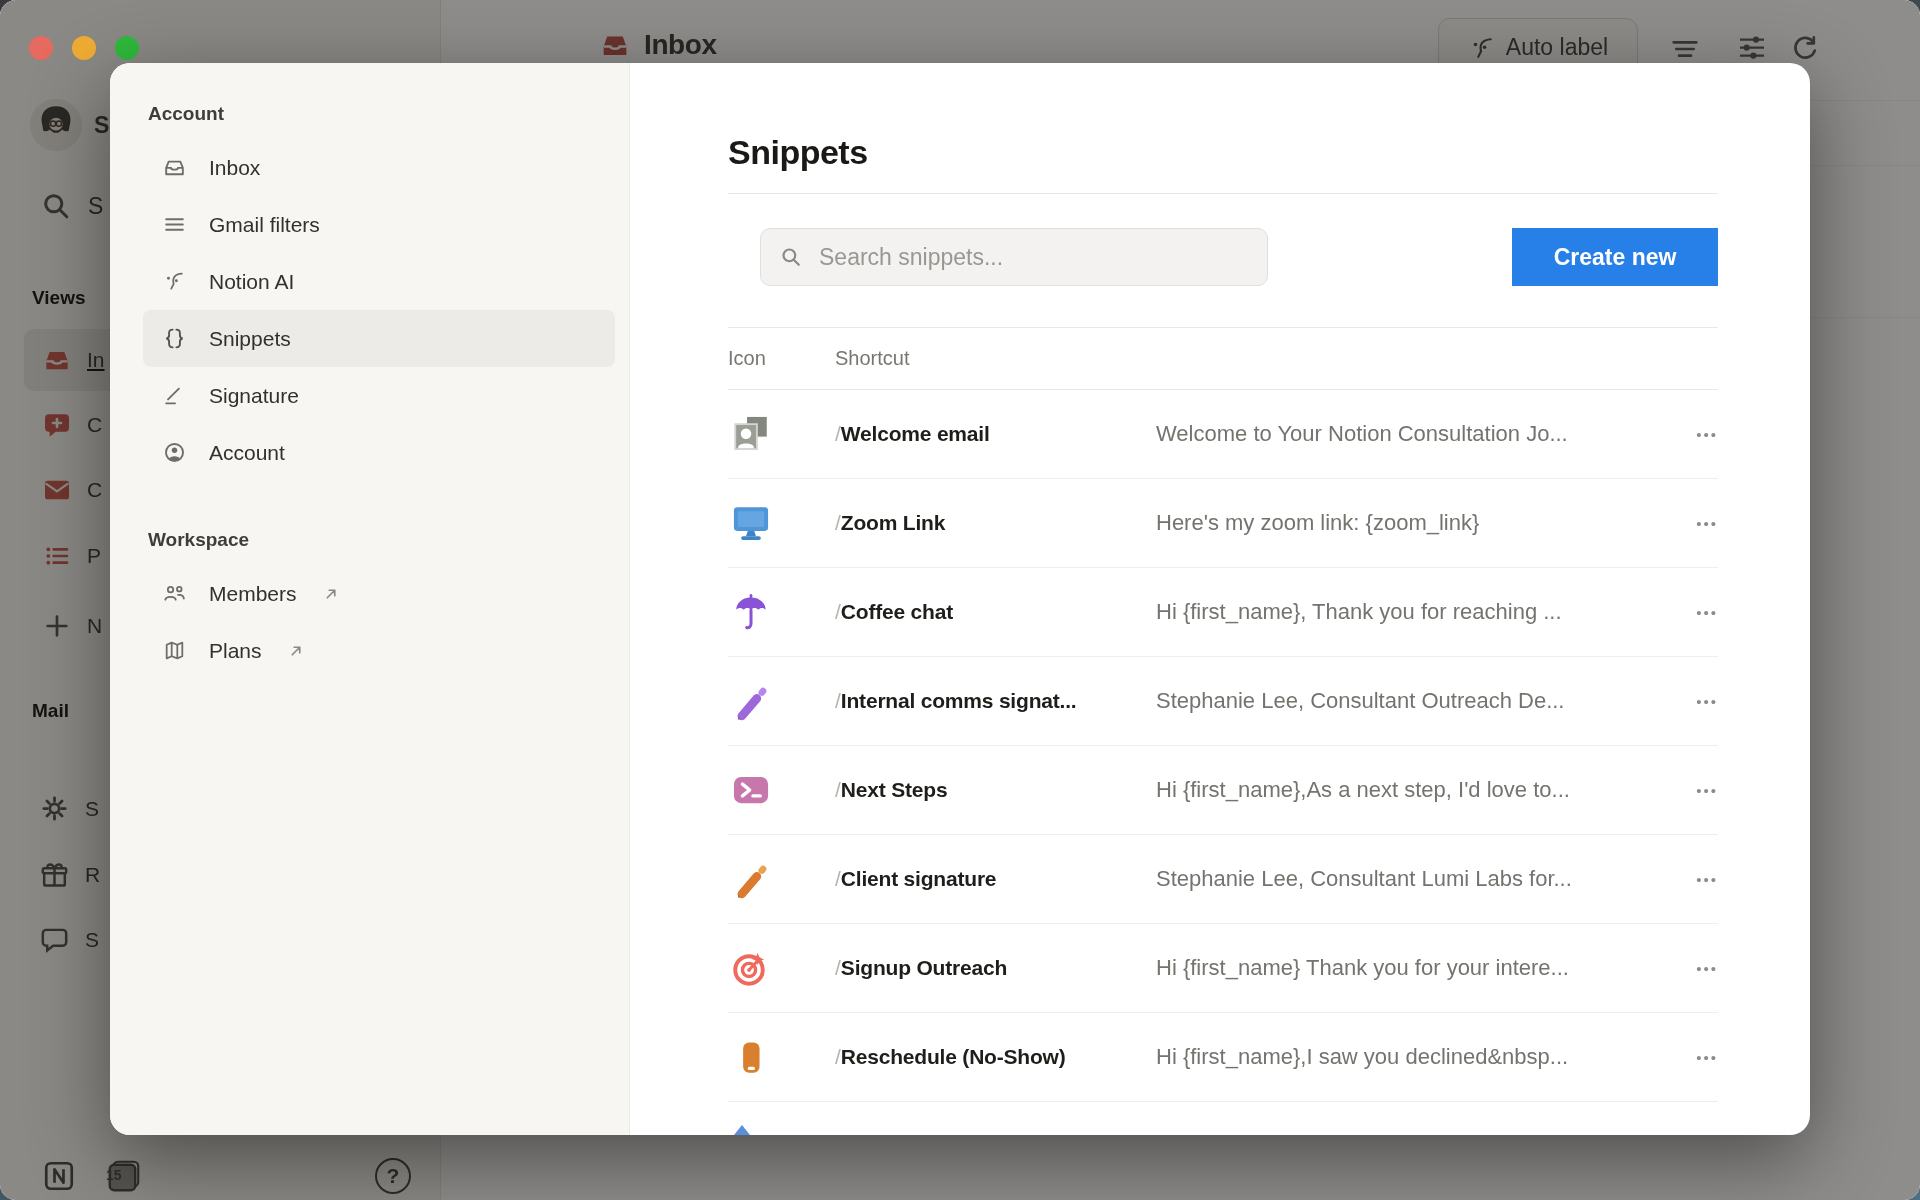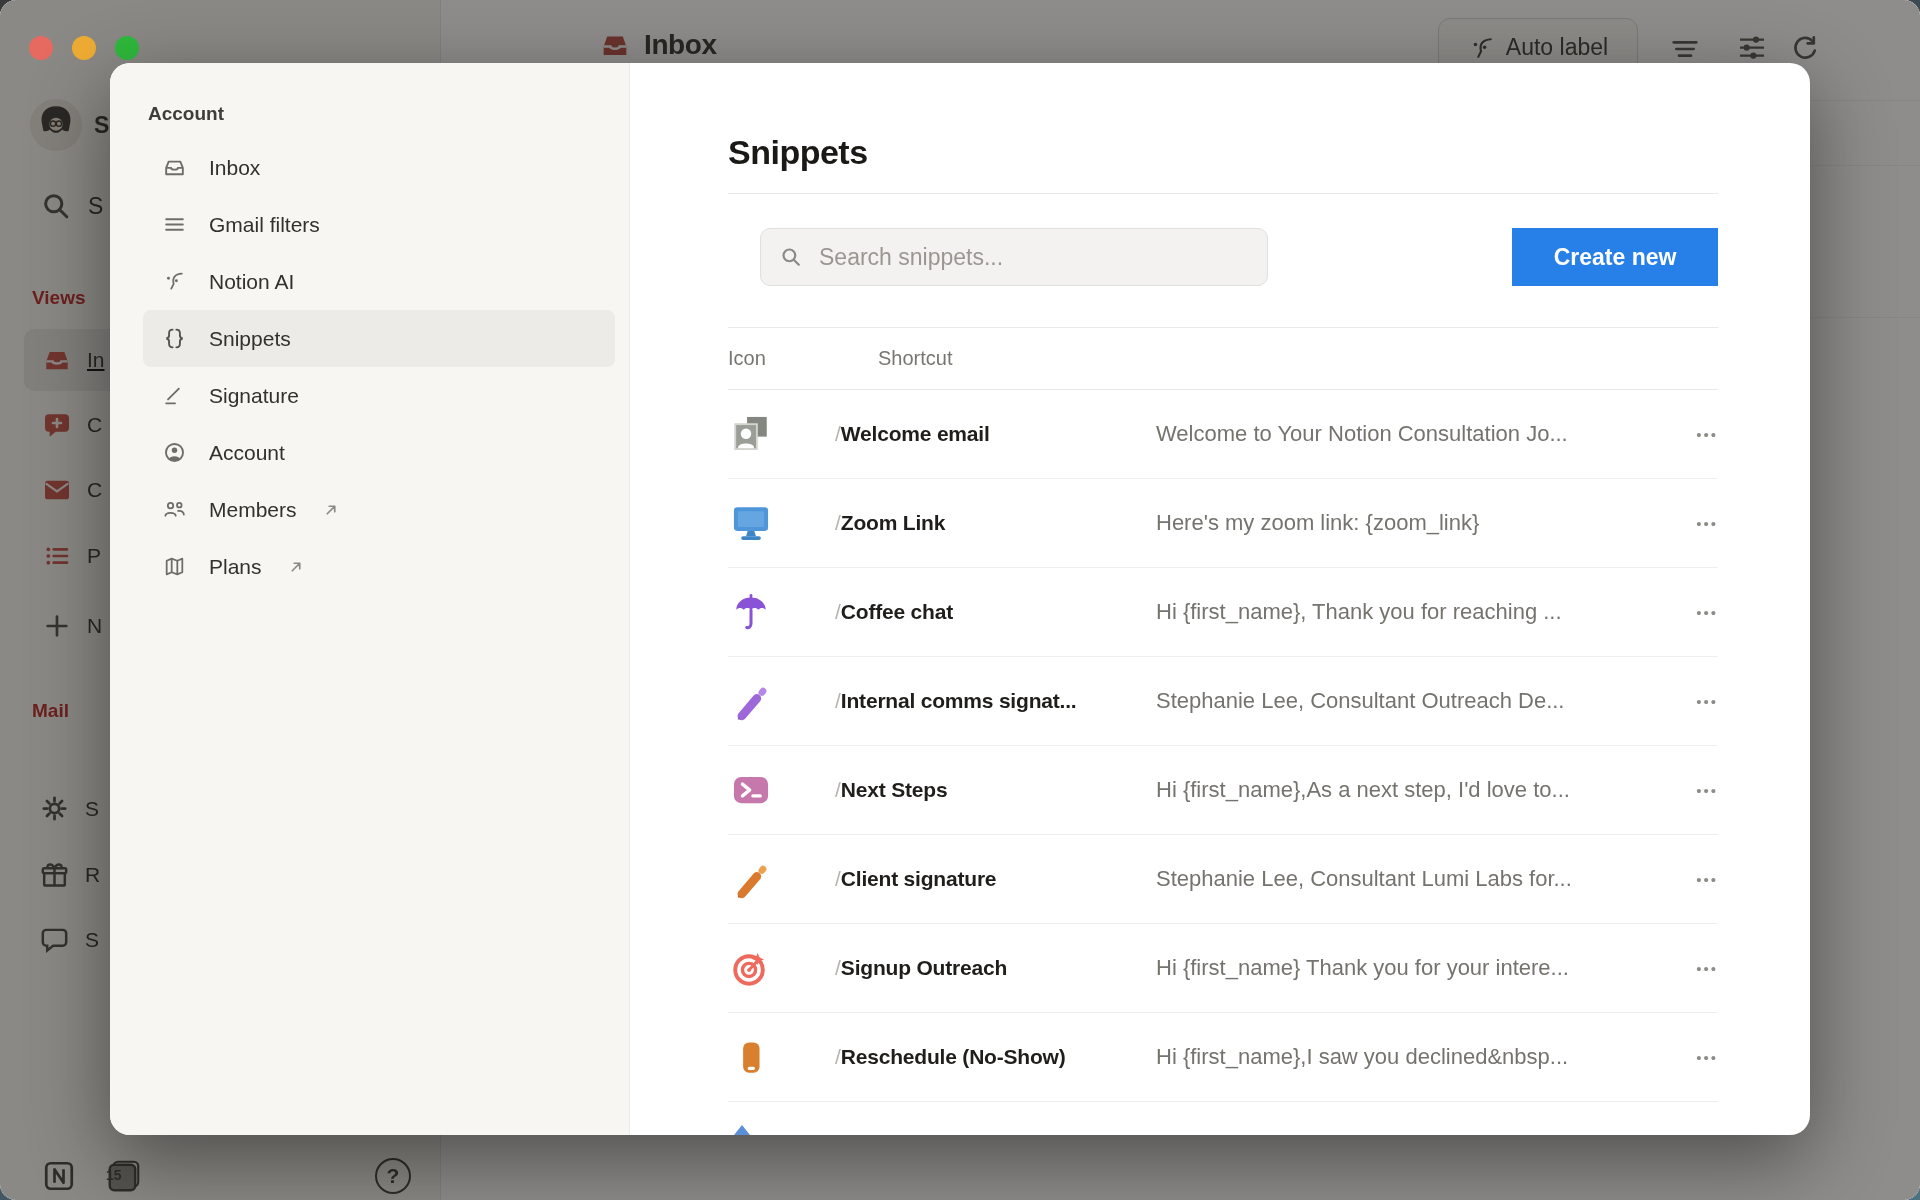--- a/index.html
+++ b/index.html
@@ -19,21 +19,21 @@
   .bg-title span { font-size:28px; font-weight:700; color:#2a2823; letter-spacing:-.4px; }
 
   .autolabel { position:absolute; left:1438px; top:18px; width:200px; height:59px; border:1px solid #d8d6d2;
                background:#fbfaf9; border-radius:12px; display:flex; align-items:center; justify-content:center; gap:10px; }
   .autolabel span { font-size:23px; color:#33312c; }
   .hdr-ic { position:absolute; top:33px; width:32px; height:32px; }
   .ic-sortlines { left:1669px; } .ic-sliders { left:1736px; } .ic-refresh { left:1789px; }
 
   .bg-row { position:absolute; display:flex; align-items:center; gap:14px; }
   .bg-row .lbl { font-size:21px; color:#2c2a25; font-weight:500; }
-  .sec-lbl { position:absolute; font-size:19px; font-weight:600; color:#b91c1c; }
+  .sec-lbl { position:absolute; font-size:19px; font-weight:600; color:#000000; }
   .sel-pill { position:absolute; left:24px; top:329px; width:150px; height:62px; border-radius:10px; background:rgba(0,0,0,.07); }
   .avatar { position:absolute; left:30px; top:99px; width:52px; height:52px; border-radius:50%; background:#e9e4de; overflow:hidden; }
 
   .bg-bottom-ic { position:absolute; top:1158px; width:36px; height:36px; color:#3a3833; }
   .cal-num { position:absolute; left:0; top:9px; width:100%; font-size:14px; font-weight:700; color:#3a3833; }
   .help-circle { position:absolute; left:375px; top:1158px; width:36px; height:36px; border:2px solid #3a3833; border-radius:50%;
                  display:flex; align-items:center; justify-content:center; font-size:21px; font-weight:700; color:#3a3833; }
 
   
   .dim { position:absolute; inset:0; border-radius:16px; background:rgba(38,36,32,.52); z-index:50; }
@@ -62,21 +62,21 @@
   .toolbar { margin-top:34px; height:58px; display:flex; align-items:center; justify-content:space-between;padding-left:32px; }
   .searchbox { position:relative; width:508px; height:58px; }
   .searchbox svg { position:absolute; left:18px; top:16px; width:26px; height:26px; }
   .searchbox input { width:100%; height:100%; border:1px solid #e1dfdc; border-radius:10px; background:#f3f2f0;
                      padding:0 16px 0 58px; font-size:23px; color:#33312c; outline:none; font-family:inherit; }
   .searchbox input::placeholder { color:#9a9792; }
   .btn-create { width:206px; height:58px; border:none; border-radius:0; background:#2680e8; color:#fff;
                 font-size:23px; font-weight:600; font-family:inherit; cursor:pointer; }
   .hr2 { margin-top:41px; }
 
-  .thead { height:62px; display:flex; align-items:center; border-bottom:1px solid #e9e8e5;gap:43px; }
+  .thead { height:62px; display:flex; align-items:center; border-bottom:1px solid #e9e8e5; }
   .thead div { font-size:20px; color:#787672; }
   .col-icon { width:107px; flex:none; }
   .col-short { width:321px; flex:none; }
   .col-prev { flex:1; }
   .col-menu { width:46px; flex:none; text-align:right; }
 
   .trow { height:89px; display:flex; align-items:center; border-bottom:1px solid #efeeec; }
   .trow .cell-icon { width:107px; flex:none; }
   .trow .cell-icon svg { width:42px; height:42px; display:block; margin-left:2px; }
   .trow .cell-short { width:321px; flex:none; font-size:21px; white-space:nowrap; overflow:hidden; }
@@ -286,20 +286,21 @@
 
     <div class="m-item">
       <svg class="mi" viewBox="0 0 24 24">
         <circle cx="12" cy="12" r="8.2" fill="none" stroke="#6f6d68" stroke-width="1.8"></circle>
         <circle cx="12" cy="9.8" r="2.6" fill="#6f6d68"></circle>
         <path d="M6.6 18.2a8.2 8.2 0 0 0 10.8 0c-1.2-3.4-9.6-3.4-10.8 0z" fill="#6f6d68"></path>
       </svg>
       <span class="txt">Account</span>
     </div>
 
+    <div class="m-sec ws">Workspace</div>
 
     <div class="m-item">
       <svg class="mi" viewBox="0 0 24 24">
         <circle cx="8.2" cy="8.3" r="2.6" fill="none" stroke="#6f6d68" stroke-width="1.7"></circle>
         <path d="M3.2 18c.6-3.8 9.4-3.8 10 0" fill="none" stroke="#6f6d68" stroke-width="1.7" stroke-linecap="round"></path>
         <circle cx="16.6" cy="7.8" r="2.2" fill="none" stroke="#6f6d68" stroke-width="1.7"></circle>
         <path d="M15.4 13.4c2.8-.3 5.3.9 5.6 3.6" fill="none" stroke="#6f6d68" stroke-width="1.7" stroke-linecap="round"></path>
       </svg>
       <span class="txt">Members</span>
       <svg class="ext" viewBox="0 0 24 24">

